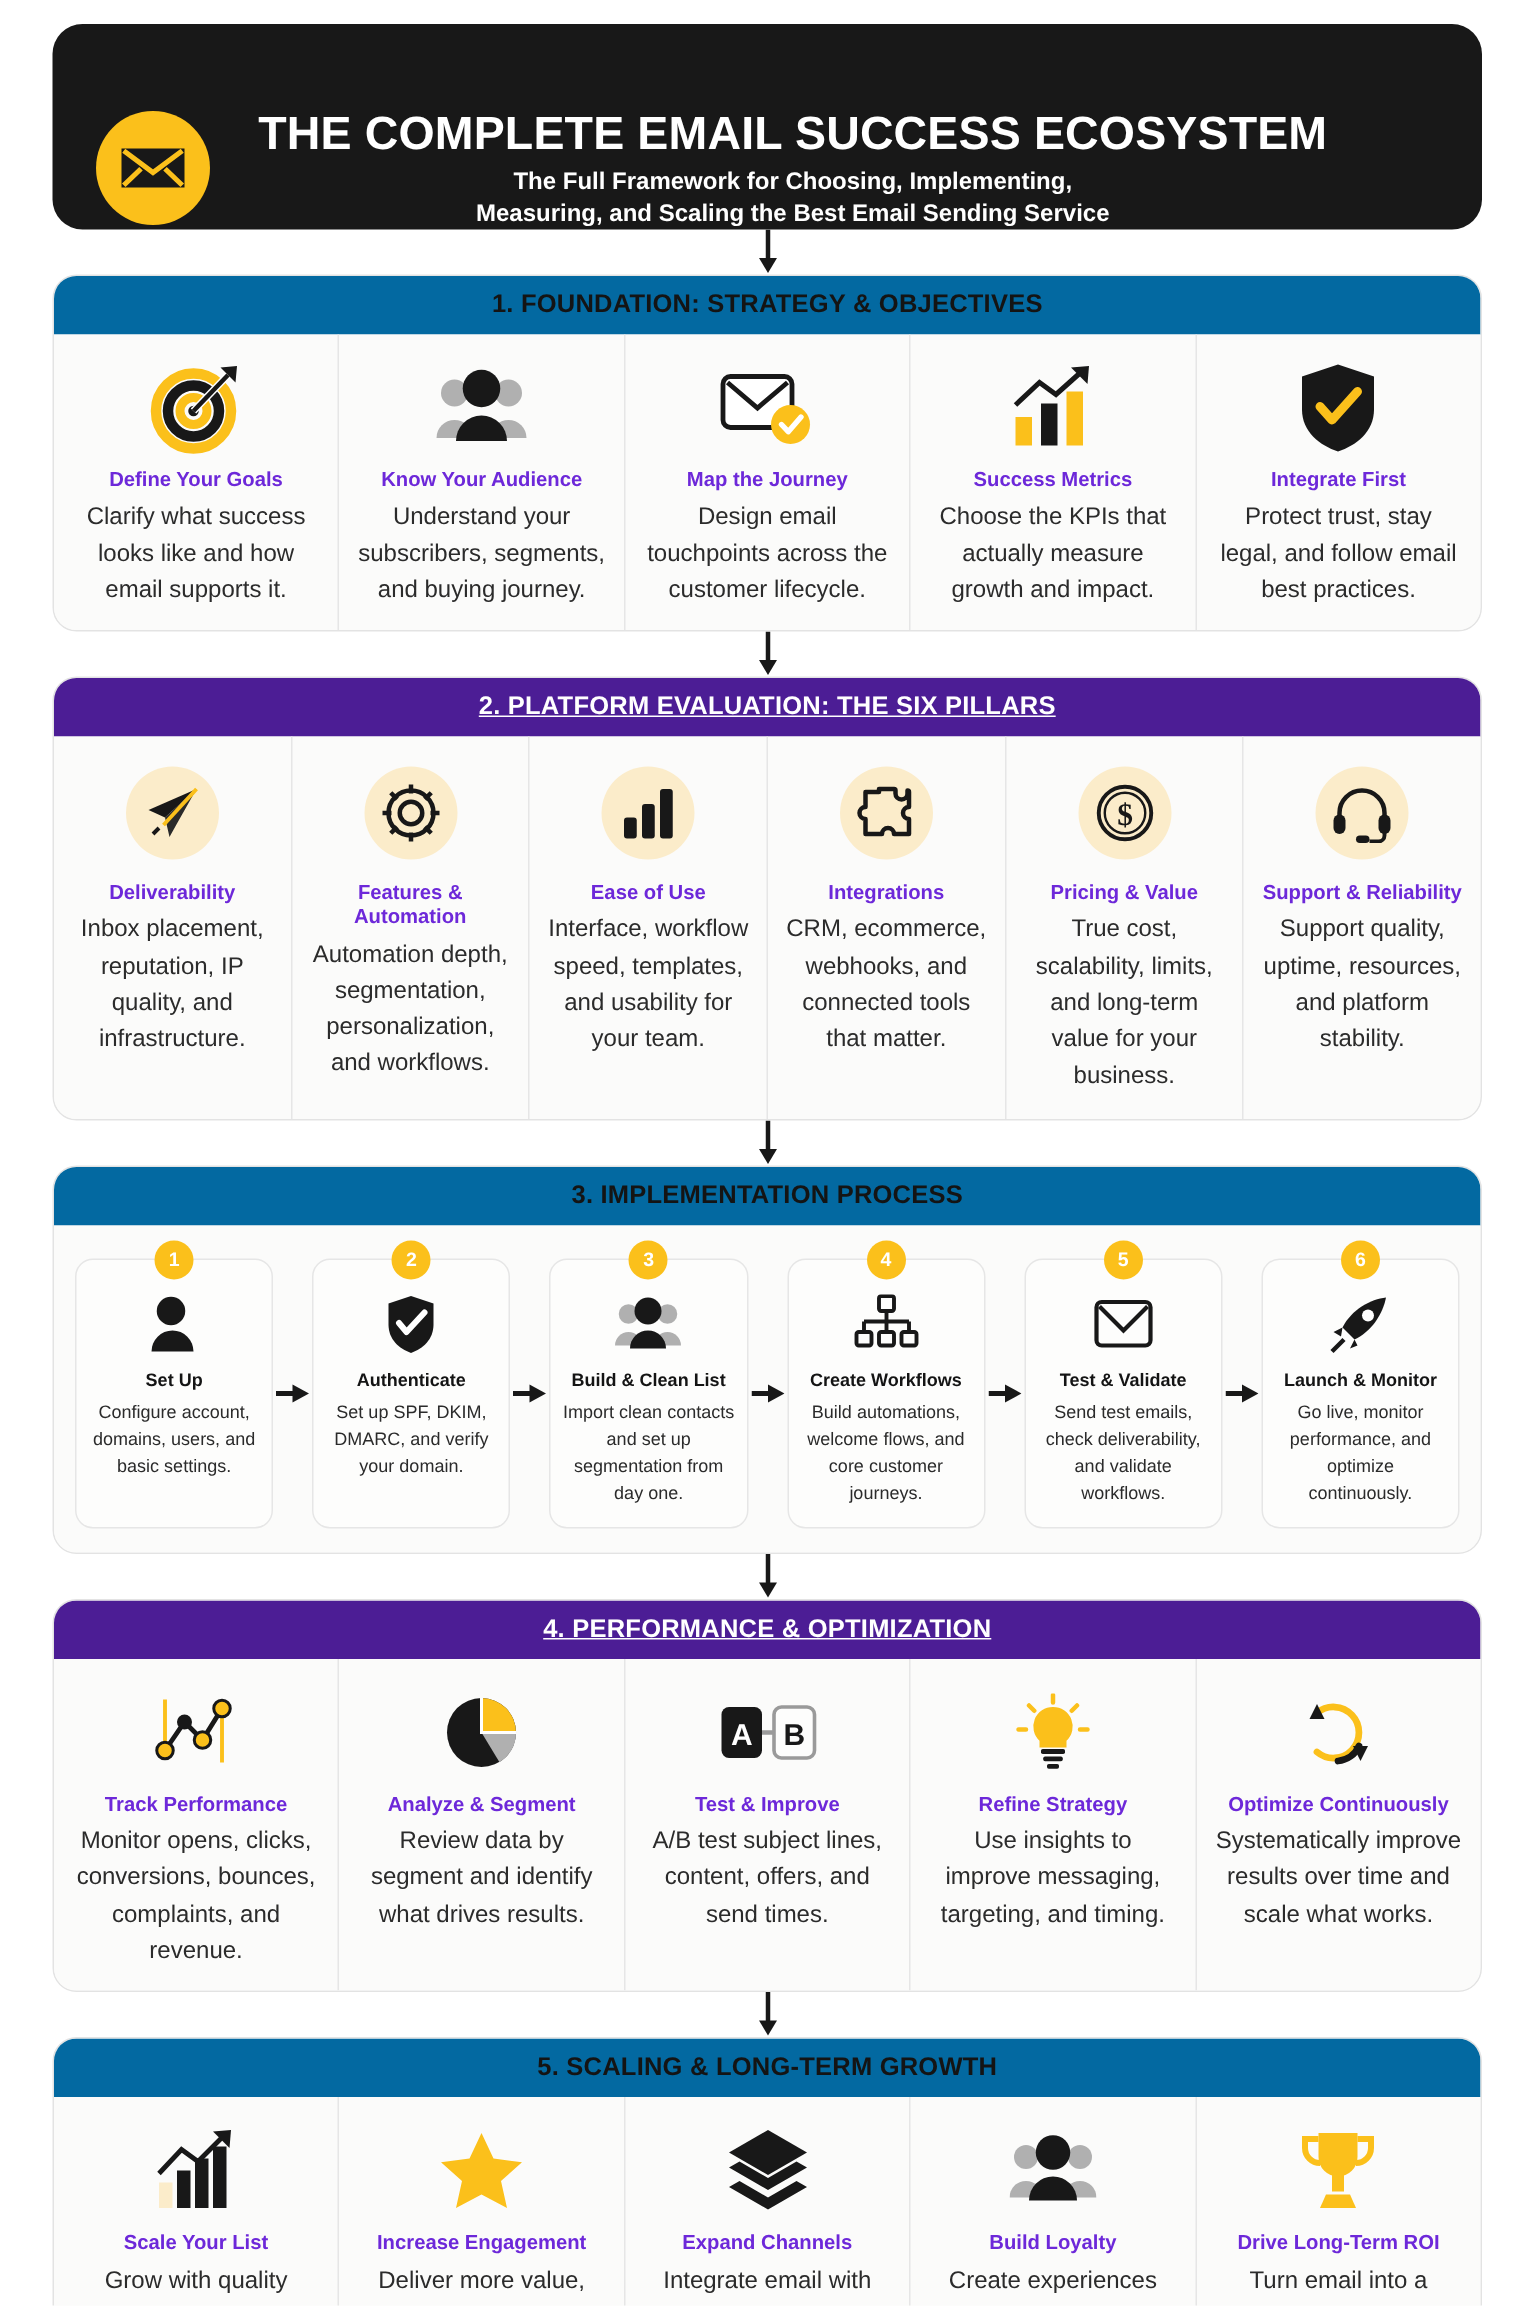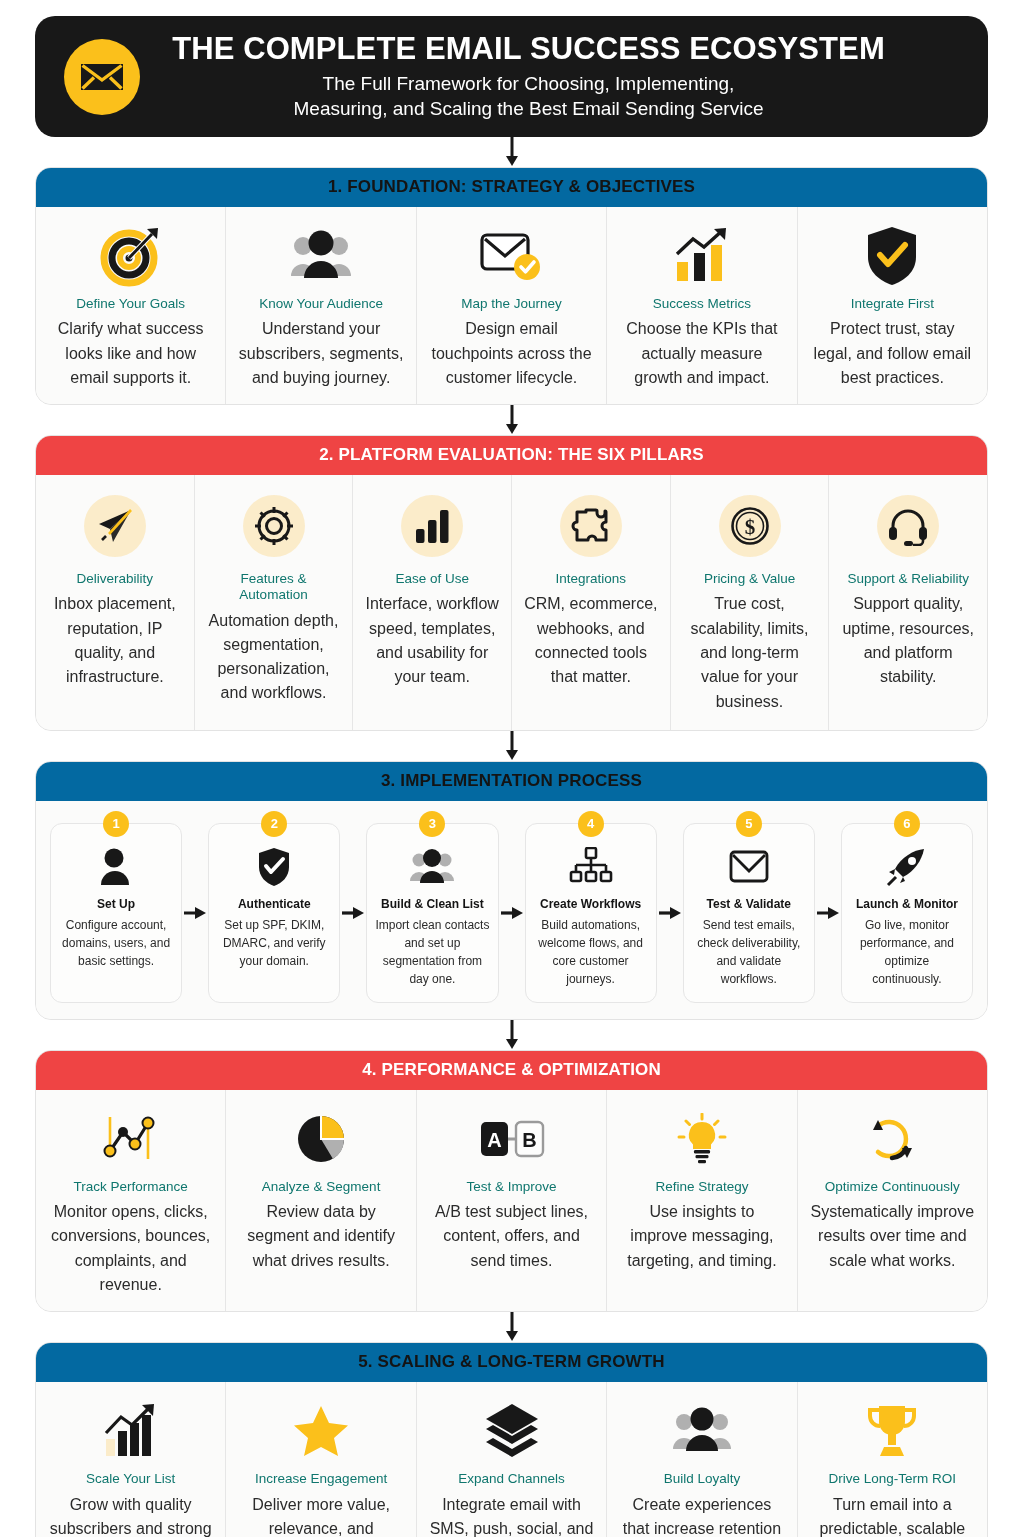--- a/index.html
+++ b/index.html
@@ -12,40 +12,40 @@
     color: #1a1a1a;
     overflow: hidden;
   }
 
   .page { width: 1023px; height: 1537px; padding: 16px 35px 12px 35px; display: flex; flex-direction: column; }
 
   
   .masthead {
     background: #181818;
     border-radius: 20px;
-    height: 121px;
+    height: 137px;
     display: flex;
-    align-items: center;
+    align-items: flex-end;
     padding: 0 26px;
     gap: 22px;
     flex: 0 0 auto;
   }
   .logo-badge { width: 82px; height: 82px; flex: 0 0 auto; }
   .masthead-text { flex: 1 1 auto; text-align: center; padding-right: 70px; }
   .masthead-title {
     color: #ffffff;
     font-size: 31px;
     font-weight: bold;
     letter-spacing: .1px;
     line-height: 1.08;
   }
   .masthead-sub {
     color: #ffffff;
-    font-size: 19px;
-    font-weight: normal;
+    font-size: 16px;
+    font-weight: bold;
     line-height: 1.32;
     margin-top: 5px;
   }
 
   
   .connector { height: 30px; position: relative; flex: 0 0 auto; }
   .connector svg { position: absolute; left: 50%; transform: translateX(-50%); top: 0; }
 
   
   .section {
@@ -56,37 +56,37 @@
     flex: 0 0 auto;
   }
   .section-head {
     text-align: center;
     font-size: 17px;
     font-weight: bold;
     letter-spacing: .15px;
     padding: 9px 8px 10px 8px;
   }
   .head-yellow { background: #0369a1; color: #141414; }
-  .head-black  { background: #ef4444; color: #ffffff; }
+  .head-black  { background: #4c1d95; color: #ffffff; text-decoration: underline; }
 
   .section-body { display: flex; background: #fbfbfa; }
 
   
   .card {
     flex: 1 1 0;
     padding: 16px 12px 14px 12px;
     display: flex;
     flex-direction: column;
     align-items: center;
     text-align: center;
     border-right: 1px solid #e6e6e6;
   }
   .card:last-child { border-right: none; }
   .card-icon { height: 66px; display: flex; align-items: center; justify-content: center; margin-bottom: 7px; }
-  .card-title { font-size: 13.5px; font-weight: normal; line-height: 1.2; margin-bottom: 5px; color: #0f766e; }
+  .card-title { font-size: 13.5px; font-weight: bold; line-height: 1.2; margin-bottom: 5px; color: #6d28d9; }
   .card-desc { font-size: 16px; line-height: 1.52; color: #2b2b2b; }
 
   
   .pill-circle {
     width: 62px; height: 62px; border-radius: 50%;
     background: #fbecca;
     display: flex; align-items: center; justify-content: center;
   }
   .sec2 .card { padding: 18px 12px 16px 12px; }
   .sec2 .card-icon { height: 66px; margin-bottom: 12px; }

